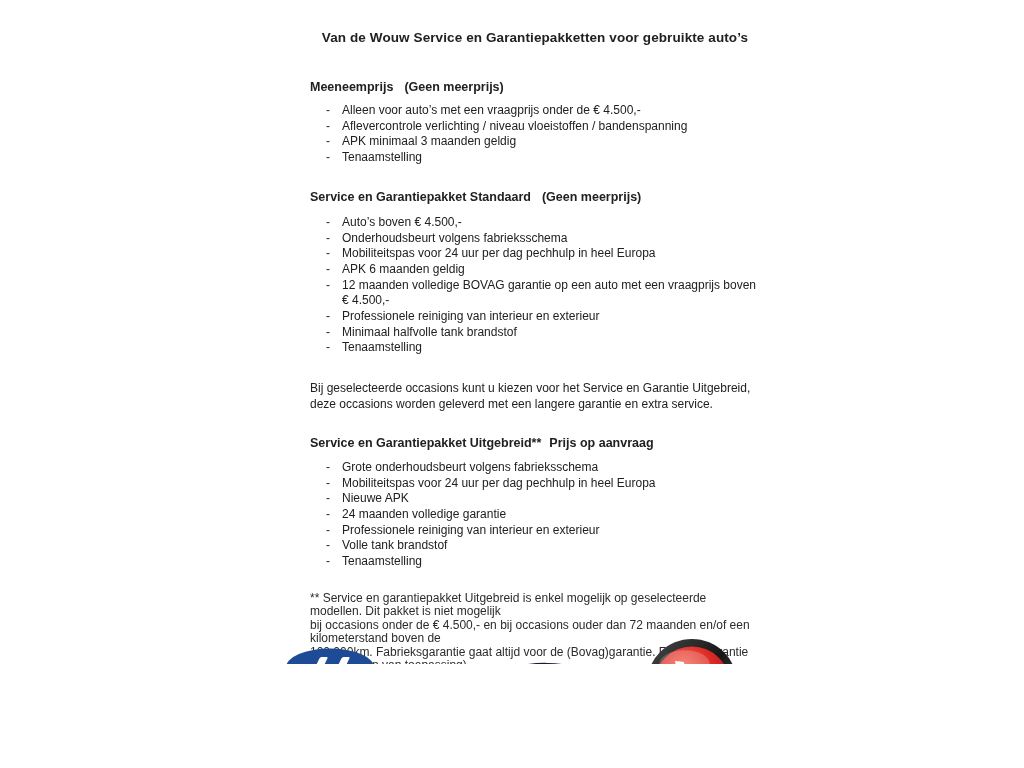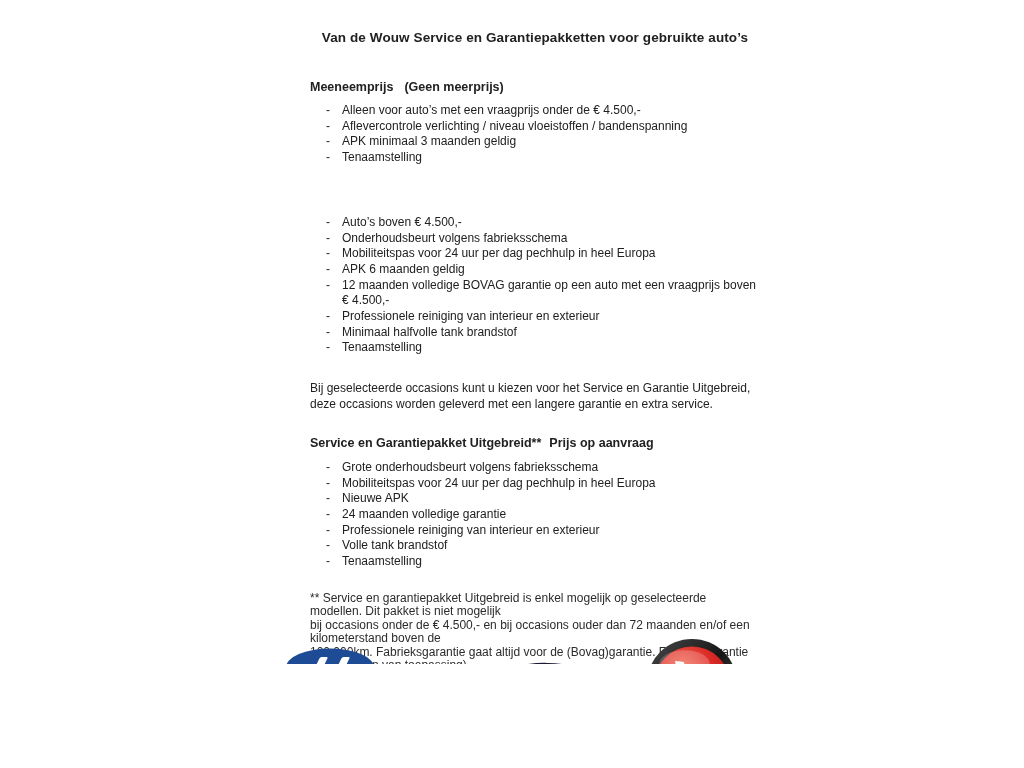--- a/index.html
+++ b/index.html
@@ -82,20 +82,23 @@
     <div class="li">
         <span class="dash">-</span>
         <span class="li-text">APK minimaal 3 maanden geldig</span>
       </div>
     <div class="li">
         <span class="dash">-</span>
         <span class="li-text">Tenaamstelling</span>
       </div>
   </div>
 
+  <div class="sec-heading" id="heading-2">
+    <span>Service en Garantiepakket Standaard</span><span class="heading-note">(Geen meerprijs)</span>
+  </div>
   <div class="list" id="list-2">
     <div class="li">
         <span class="dash">-</span>
         <span class="li-text">Auto’s boven € 4.500,-</span>
       </div>
     <div class="li">
         <span class="dash">-</span>
         <span class="li-text">Onderhoudsbeurt volgens fabrieksschema</span>
       </div>
     <div class="li">

